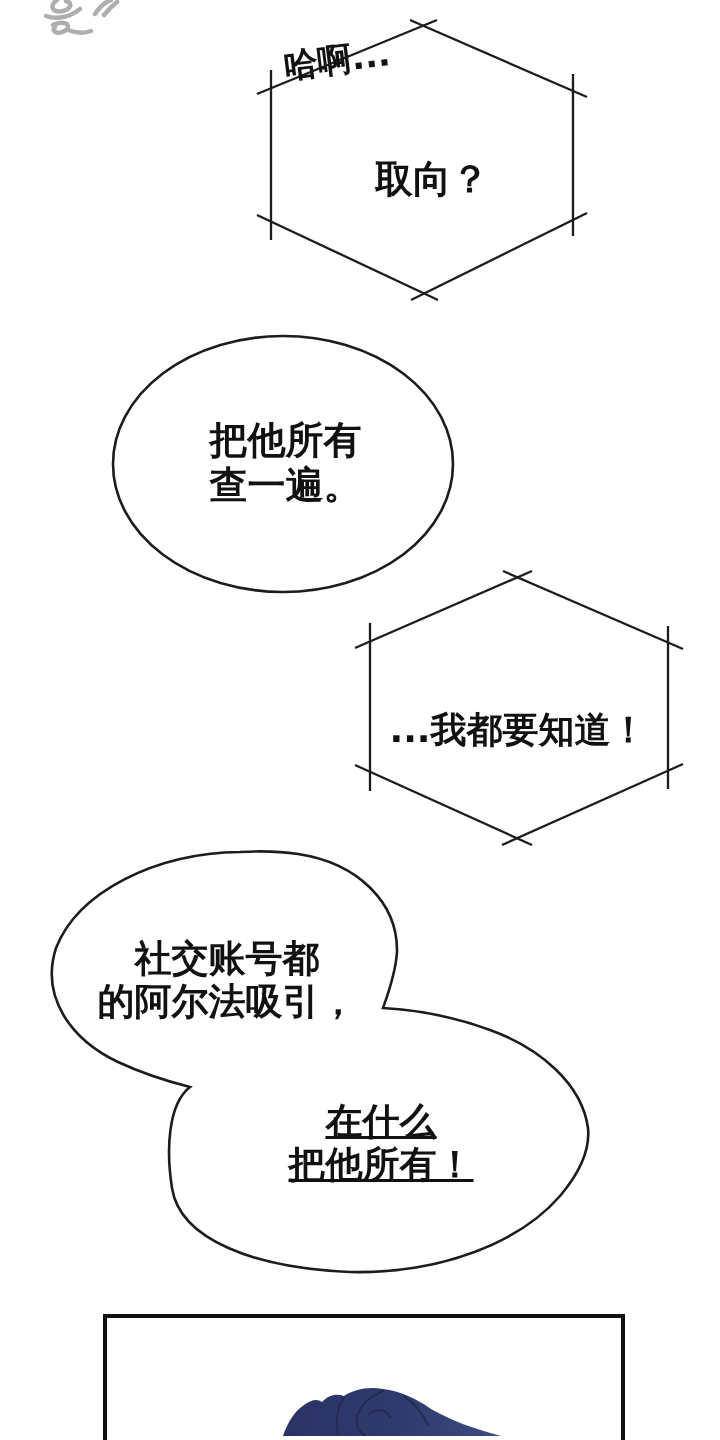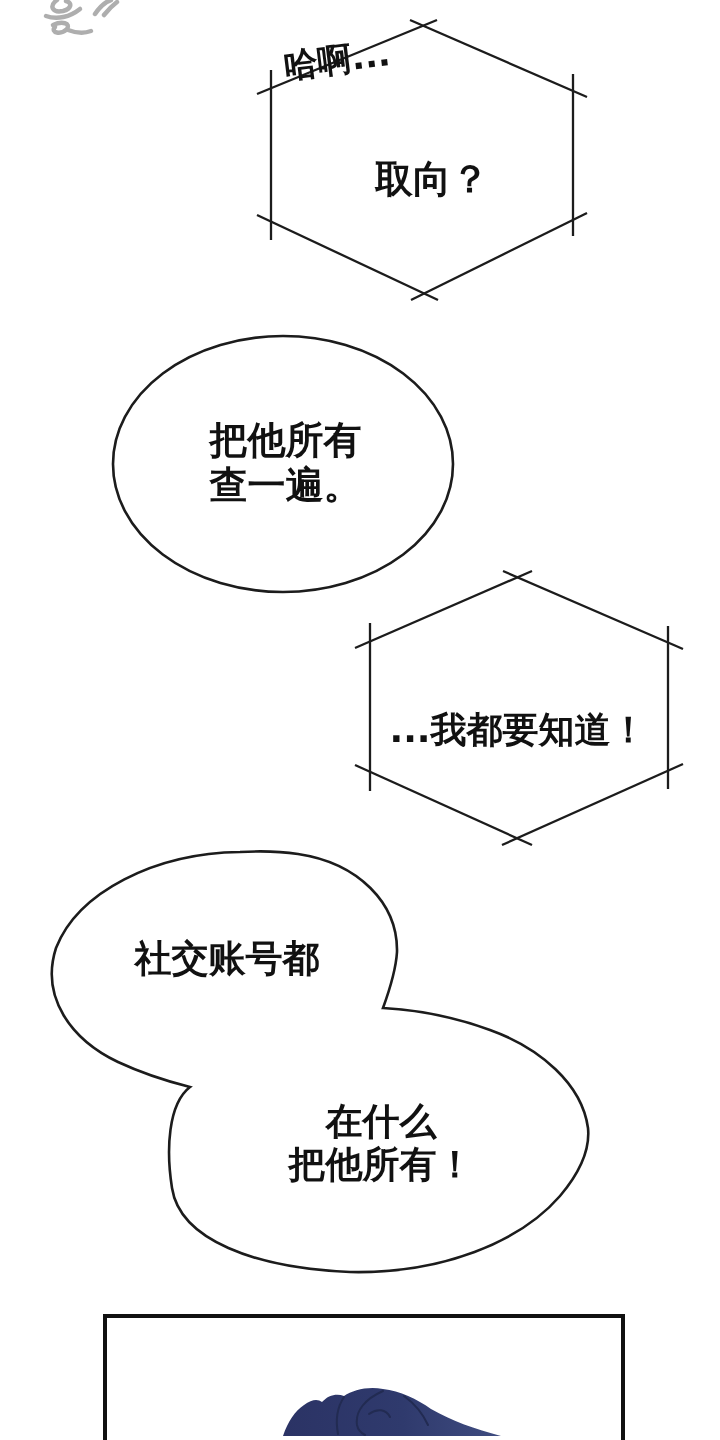--- a/index.html
+++ b/index.html
@@ -39,21 +39,21 @@
     transform-origin: left center;
     white-space: nowrap;
   }
   .multi-line { white-space: normal; }
   .multi-line .line { display: block; }
   .bubble1-text { left: 342px; top: 137px; width: 180px; font-size: 38px; }
   .bubble1-sfx  { left: 284px; top: 44px;  font-size: 34px; }
   .bubble2-text { left: 113px; top: 398px; width: 345px; font-size: 38px; line-height: 45px; }
   .bubble3-text { left: 387px; top: 689px; width: 262px; font-size: 36px; }
   .cloud-upper  { left: 57px;  top: 917px; width: 340px; font-size: 37px; line-height: 43px; }
-  .cloud-lower  { left: 199px; top: 1080px; width: 364px; font-size: 37px; line-height: 43px; }
+  .cloud-lower  { left: 199px; top: 1080px; width: 364px; font-size: 37px; line-height: 43px; text-decoration: underline; }
   .bottom-panel {
     position: absolute;
     left: 103px; top: 1314px;
     width: 522px; height: 140px;
     border: 4px solid #111111;
     background: #ffffff;
     overflow: hidden;
   }
   .bottom-panel svg {
     position: absolute;
@@ -118,20 +118,21 @@
 
   <div class="speech-text multi-line bubble2-text">
     <span class="line">把他所有</span>
     <span class="line">查一遍。</span>
   </div>
 
   <div class="speech-text bubble3-text">...我都要知道！</div>
 
   <div class="speech-text multi-line cloud-upper">
     <span class="line">社交账号都</span>
+    <span class="line">的阿尔法吸引，</span>
   </div>
 
   <div class="speech-text multi-line cloud-lower">
     <span class="line">在什么</span>
     <span class="line">把他所有！</span>
   </div>
 
   <div class="bottom-panel">
     <svg viewBox="0 0 514 126">
       <defs>

